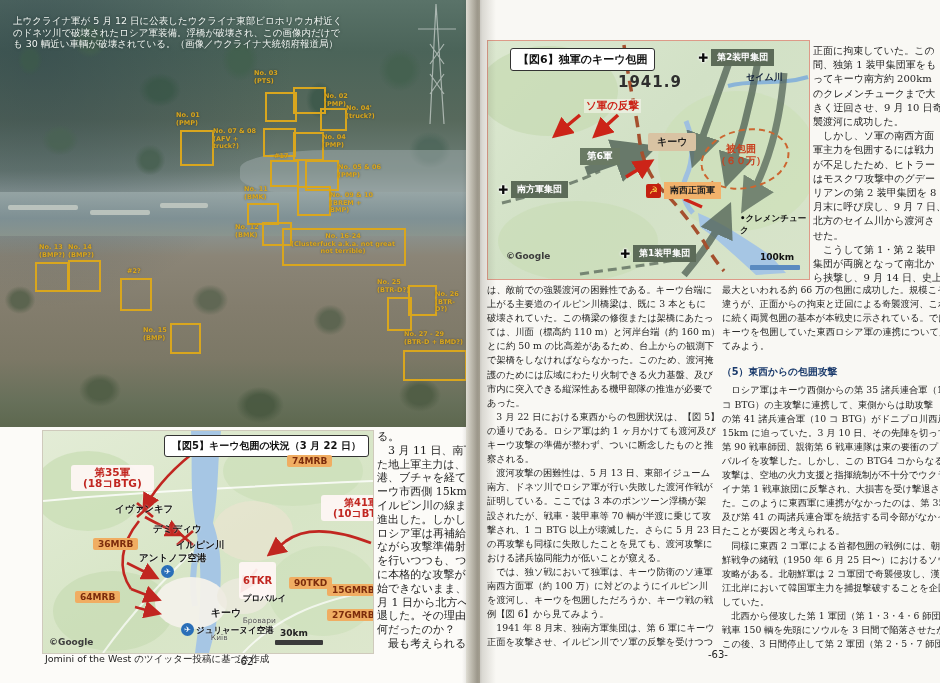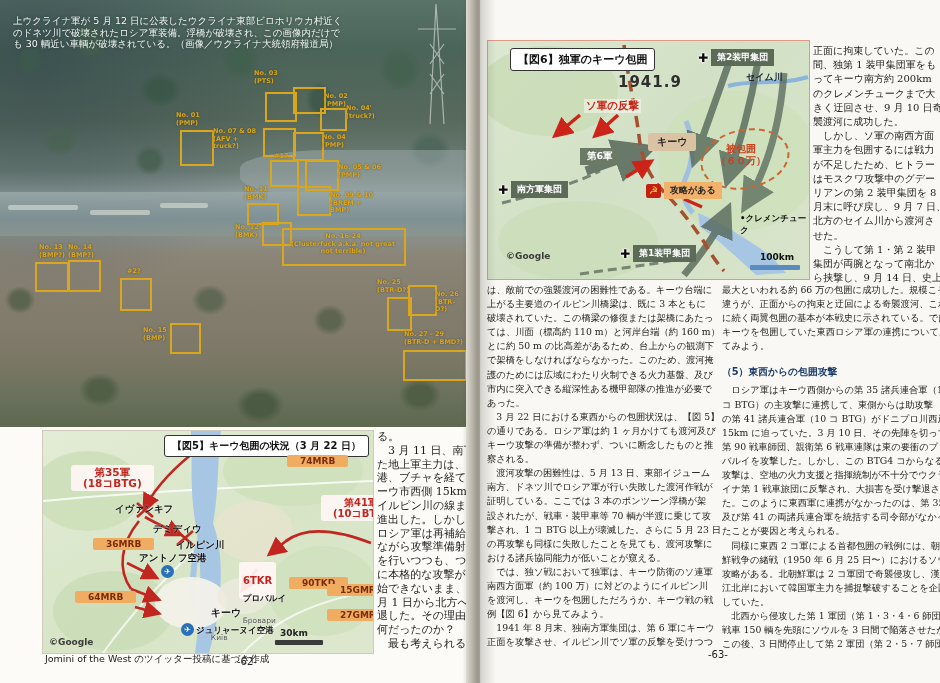--- a/index.html
+++ b/index.html
@@ -42,21 +42,21 @@
     white-space:pre;text-shadow:0 0 2px rgba(40,30,0,.55);}
   
   #map5{position:absolute;left:42px;top:430px;width:330px;height:222px;overflow:hidden;
     border:1px solid #cfcabc;background:linear-gradient(150deg,#e3ecd6,#d7e5c6 55%,#dde7cd);}
   #map5 svg{position:absolute;left:0;top:0;}
   .fig-title{position:absolute;background:#fff;border:1.5px solid #333;border-radius:3px;
     color:#111;font-weight:bold;font-size:10px;padding:3px 7px;white-space:nowrap;}
   .red-unit{position:absolute;background:rgba(255,246,245,.92);color:#c12620;font-weight:bold;
     text-align:center;font-size:10px;line-height:11px;padding:2px 12px;border-radius:3px;white-space:pre;}
   .org-unit{position:absolute;background:#f0ad62;color:#7c2c0c;font-weight:bold;font-size:9px;
-    padding:1px 13px;border-radius:2px;white-space:nowrap;}
+    padding:1px 5px;border-radius:2px;white-space:nowrap;}
   .place{position:absolute;color:#161616;font-weight:bold;font-size:9.5px;white-space:pre;
     text-shadow:0 0 2px rgba(255,255,255,.8);}
   .place .sub{font-weight:normal;font-size:7.5px;color:#555;}
   .airport-icon{position:absolute;width:13px;height:13px;border-radius:50%;background:#2a6fb8;
     color:#fff;font-size:8px;line-height:13px;text-align:center;}
   .scalebar{position:absolute;height:5px;background:#3a3a3a;border-radius:1px;}
   .scale-label{position:absolute;color:#222;font-size:9px;font-weight:bold;}
   .credit{position:absolute;color:#3c3c3c;font-size:9px;font-weight:bold;}
   #map5-attrib{position:absolute;left:45px;top:653px;font-size:9.5px;color:#222;}
   .pagenum{position:absolute;font-size:10px;color:#222;}
@@ -359,21 +359,21 @@
       <div id="m6-pocket-ring" style="left:212px;top:88px;width:86px;height:56px;"></div>
       <div id="m6-pocket-label" style="left:228px;top:102px;">被包囲
 （６０万）</div>
       <div id="m6-army6" style="left:92px;top:107px;">第6軍</div>
       <div class="m6-unit" style="left:10px;top:140px;">
         <span class="cross-icon">✚</span>
         <span class="tag">南方軍集団</span>
         </div>
       <div class="m6-unit" style="left:158px;top:141px;">
         <span class="sov-icon">☭</span>
-        <span class="tag tag-orange">攻略がある</span>
+        <span class="tag tag-orange">南西正面軍</span>
         </div>
       <div id="m6-krem" style="left:252px;top:172px;">•<span>クレメンチューク</span></div>
       <div class="m6-unit" style="left:132px;top:204px;">
         <span class="cross-icon">✚</span>
         <span class="tag">第1装甲集団</span>
         </div>
       <div class="credit" style="left:18px;top:210px;">©Google</div>
       <div class="scale-label" style="left:272px;top:211px;color:#111;">100km</div>
       <div class="bluebar" style="left:262px;top:224px;width:50px;"></div>
     </div>

